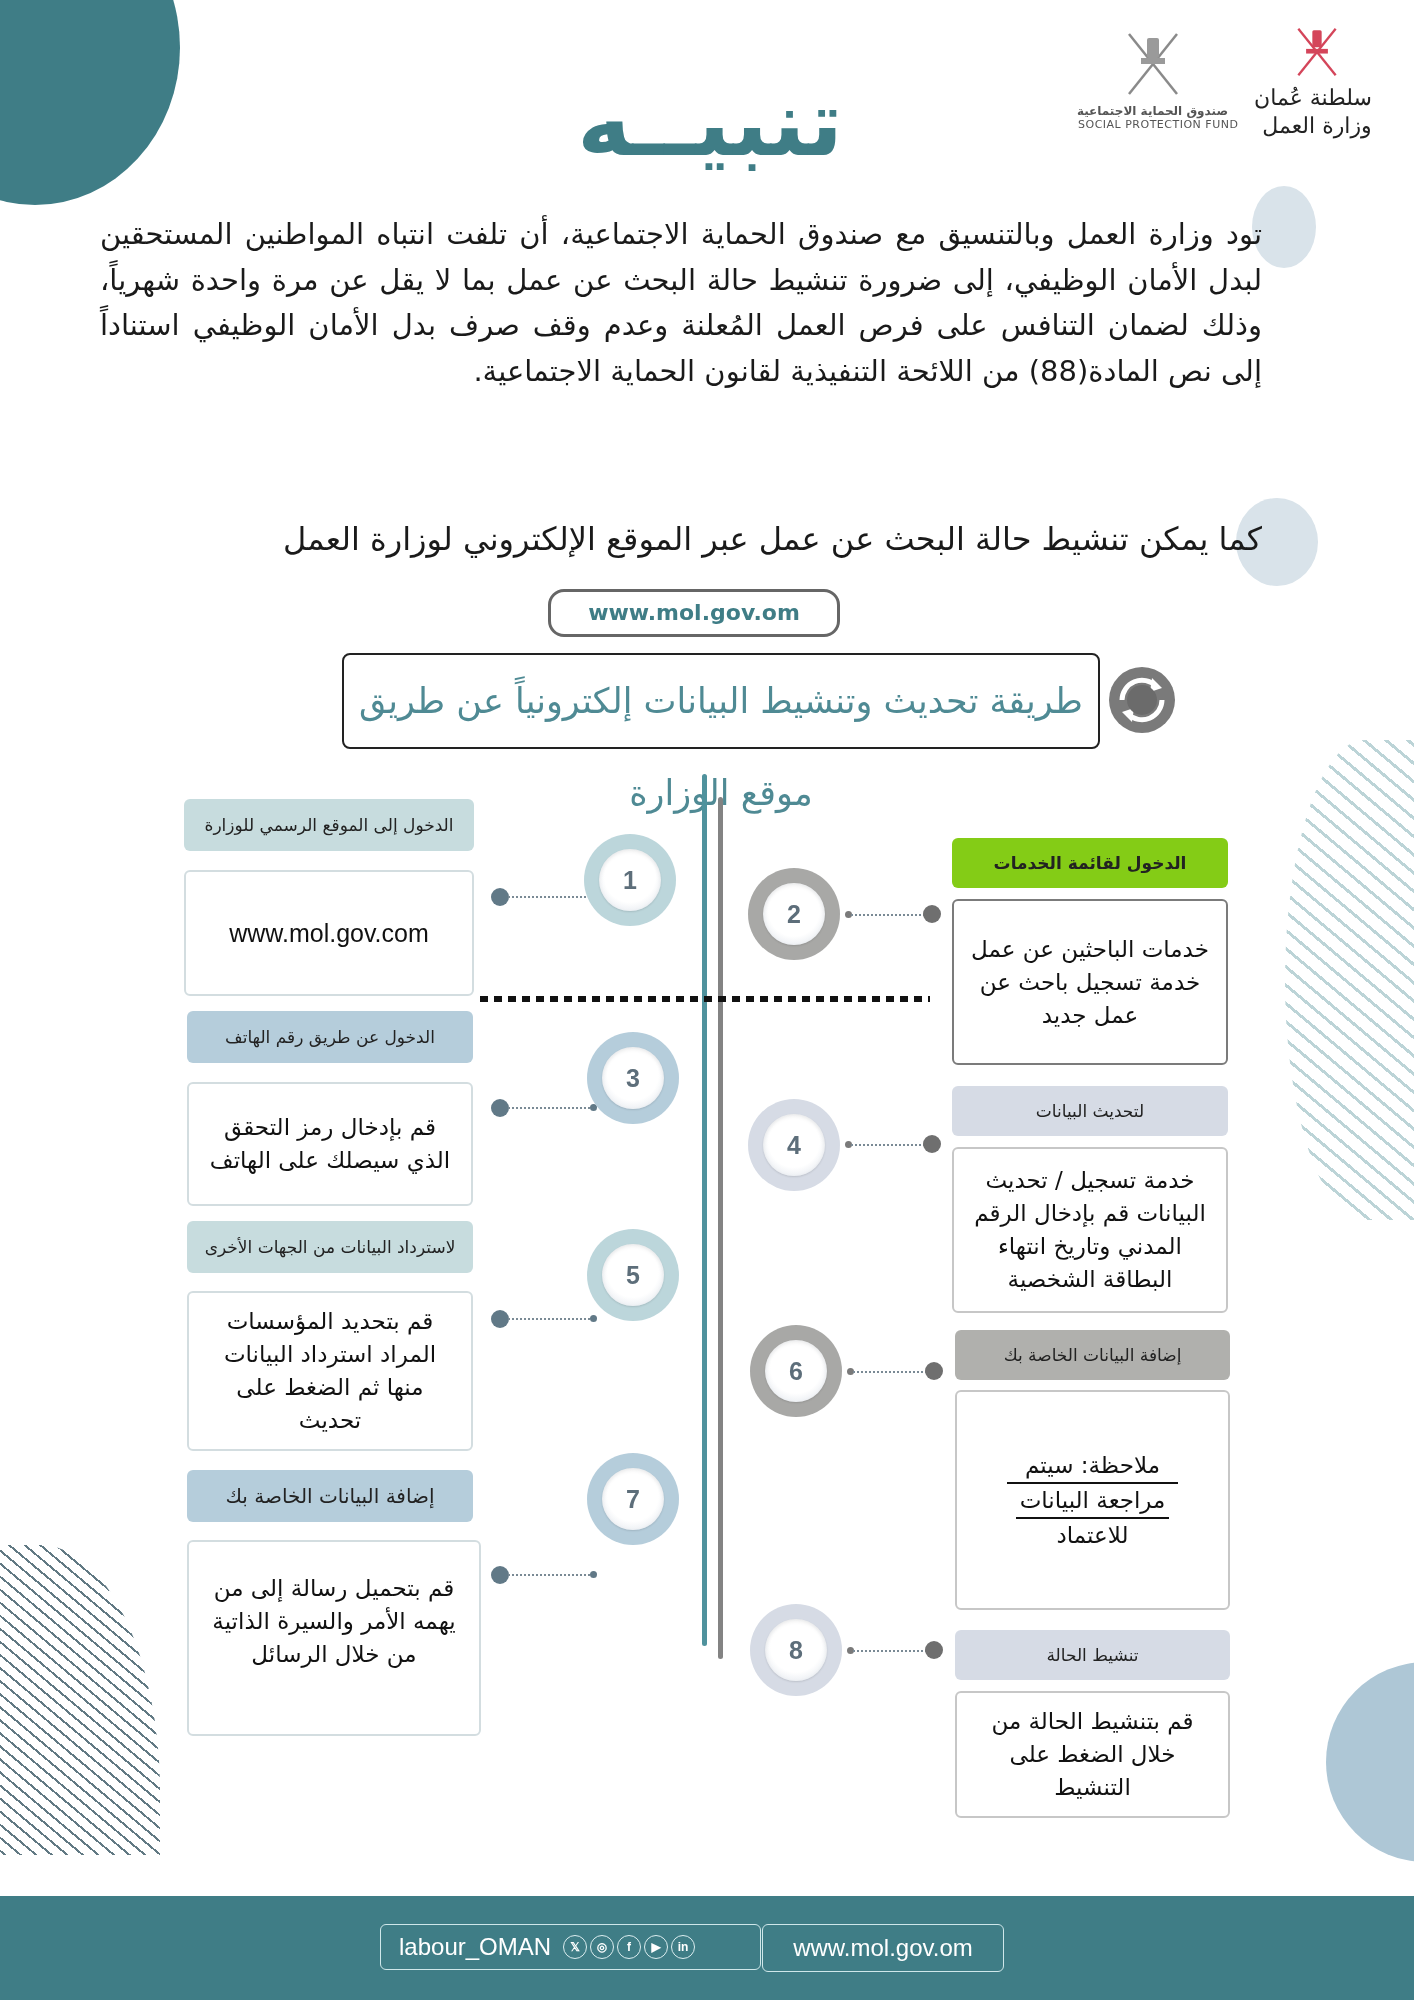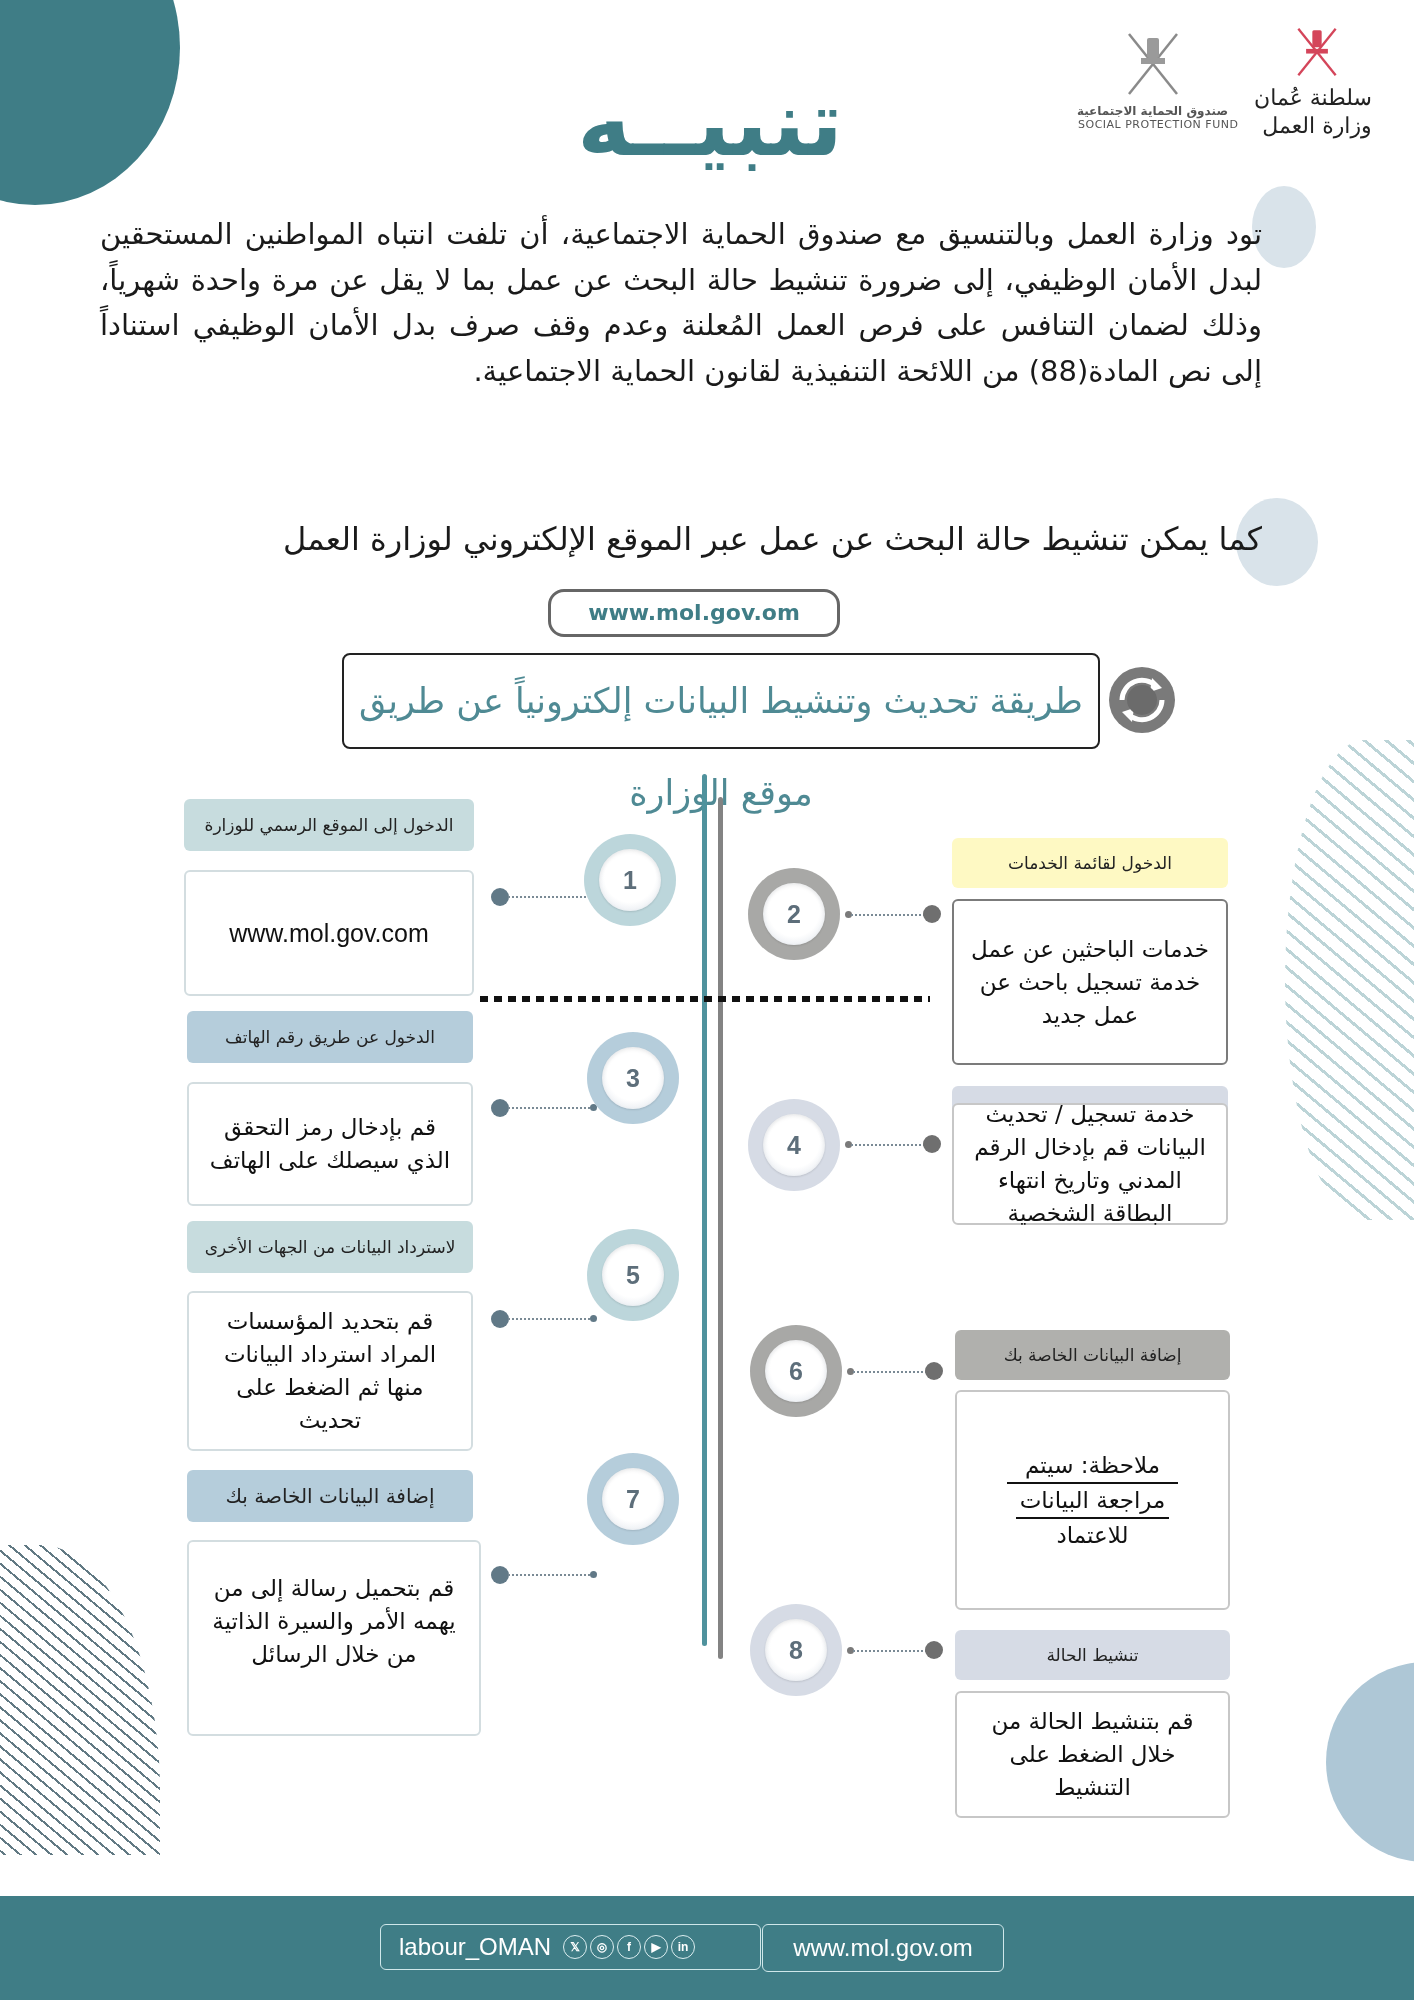--- a/index.html
+++ b/index.html
@@ -202,31 +202,31 @@
 <div class="abs step-circle" style="left:587px;top:1453px;background:#b5cddb;">
     <div class="inner">7</div>
   </div>
 
 <div class="abs step-circle" style="left:748px;top:868px;background:#a8a8a6;">
     <div class="inner">2</div>
   </div>
 <div class="abs dot-small" style="left:845px;top:911px;background:#7a7a7a;"></div>
 <div class="abs connector" style="left:851px;top:914px;width:80px;"></div>
 <div class="abs dot-big" style="left:923px;top:905px;background:#6f6f6f;"></div>
-<div class="abs head-box" style="left:952px;top:838px;width:276px;height:50px;background:#fef9c3;">الدخول لقائمة الخدمات</div>
+<div class="abs head-box" style="left:952px;top:838px;width:276px;height:50px;background:#84cc16;font-weight:bold;">الدخول لقائمة الخدمات</div>
 <div class="abs body-box dark" style="left:952px;top:899px;width:276px;height:166px;">خدمات الباحثين عن عمل خدمة تسجيل باحث عن عمل جديد</div>
 
 <div class="abs step-circle" style="left:748px;top:1099px;background:#d6dbe5;">
     <div class="inner">4</div>
   </div>
 <div class="abs dot-small" style="left:845px;top:1141px;background:#7a7a7a;"></div>
 <div class="abs connector" style="left:851px;top:1144px;width:80px;"></div>
 <div class="abs dot-big" style="left:923px;top:1135px;background:#6f6f6f;"></div>
 <div class="abs head-box" style="left:952px;top:1086px;width:276px;height:50px;background:#d6dbe5;">لتحديث البيانات</div>
-<div class="abs body-box" style="left:952px;top:1103px;width:276px;height:122px;border-color:#c7c7c7;">خدمة تسجيل / تحديث البيانات قم بإدخال الرقم المدني وتاريخ انتهاء البطاقة الشخصية</div>
+<div class="abs body-box" style="left:952px;top:1147px;width:276px;height:166px;border-color:#c7c7c7;">خدمة تسجيل / تحديث البيانات قم بإدخال الرقم المدني وتاريخ انتهاء البطاقة الشخصية</div>
 
 <div class="abs step-circle" style="left:750px;top:1325px;background:#a8a8a6;">
     <div class="inner">6</div>
   </div>
 <div class="abs dot-small" style="left:847px;top:1368px;background:#7a7a7a;"></div>
 <div class="abs connector" style="left:853px;top:1371px;width:80px;"></div>
 <div class="abs dot-big" style="left:925px;top:1362px;background:#6f6f6f;"></div>
 <div class="abs head-box" style="left:955px;top:1330px;width:275px;height:50px;background:#b0b0ad;">إضافة البيانات الخاصة بك</div>
 <div class="abs body-box" style="left:955px;top:1390px;width:275px;height:220px;flex-direction:column;border-color:#c7c7c7;">
   <div style="border-bottom:2px solid #111;padding:0 18px;">ملاحظة: سيتم</div>

